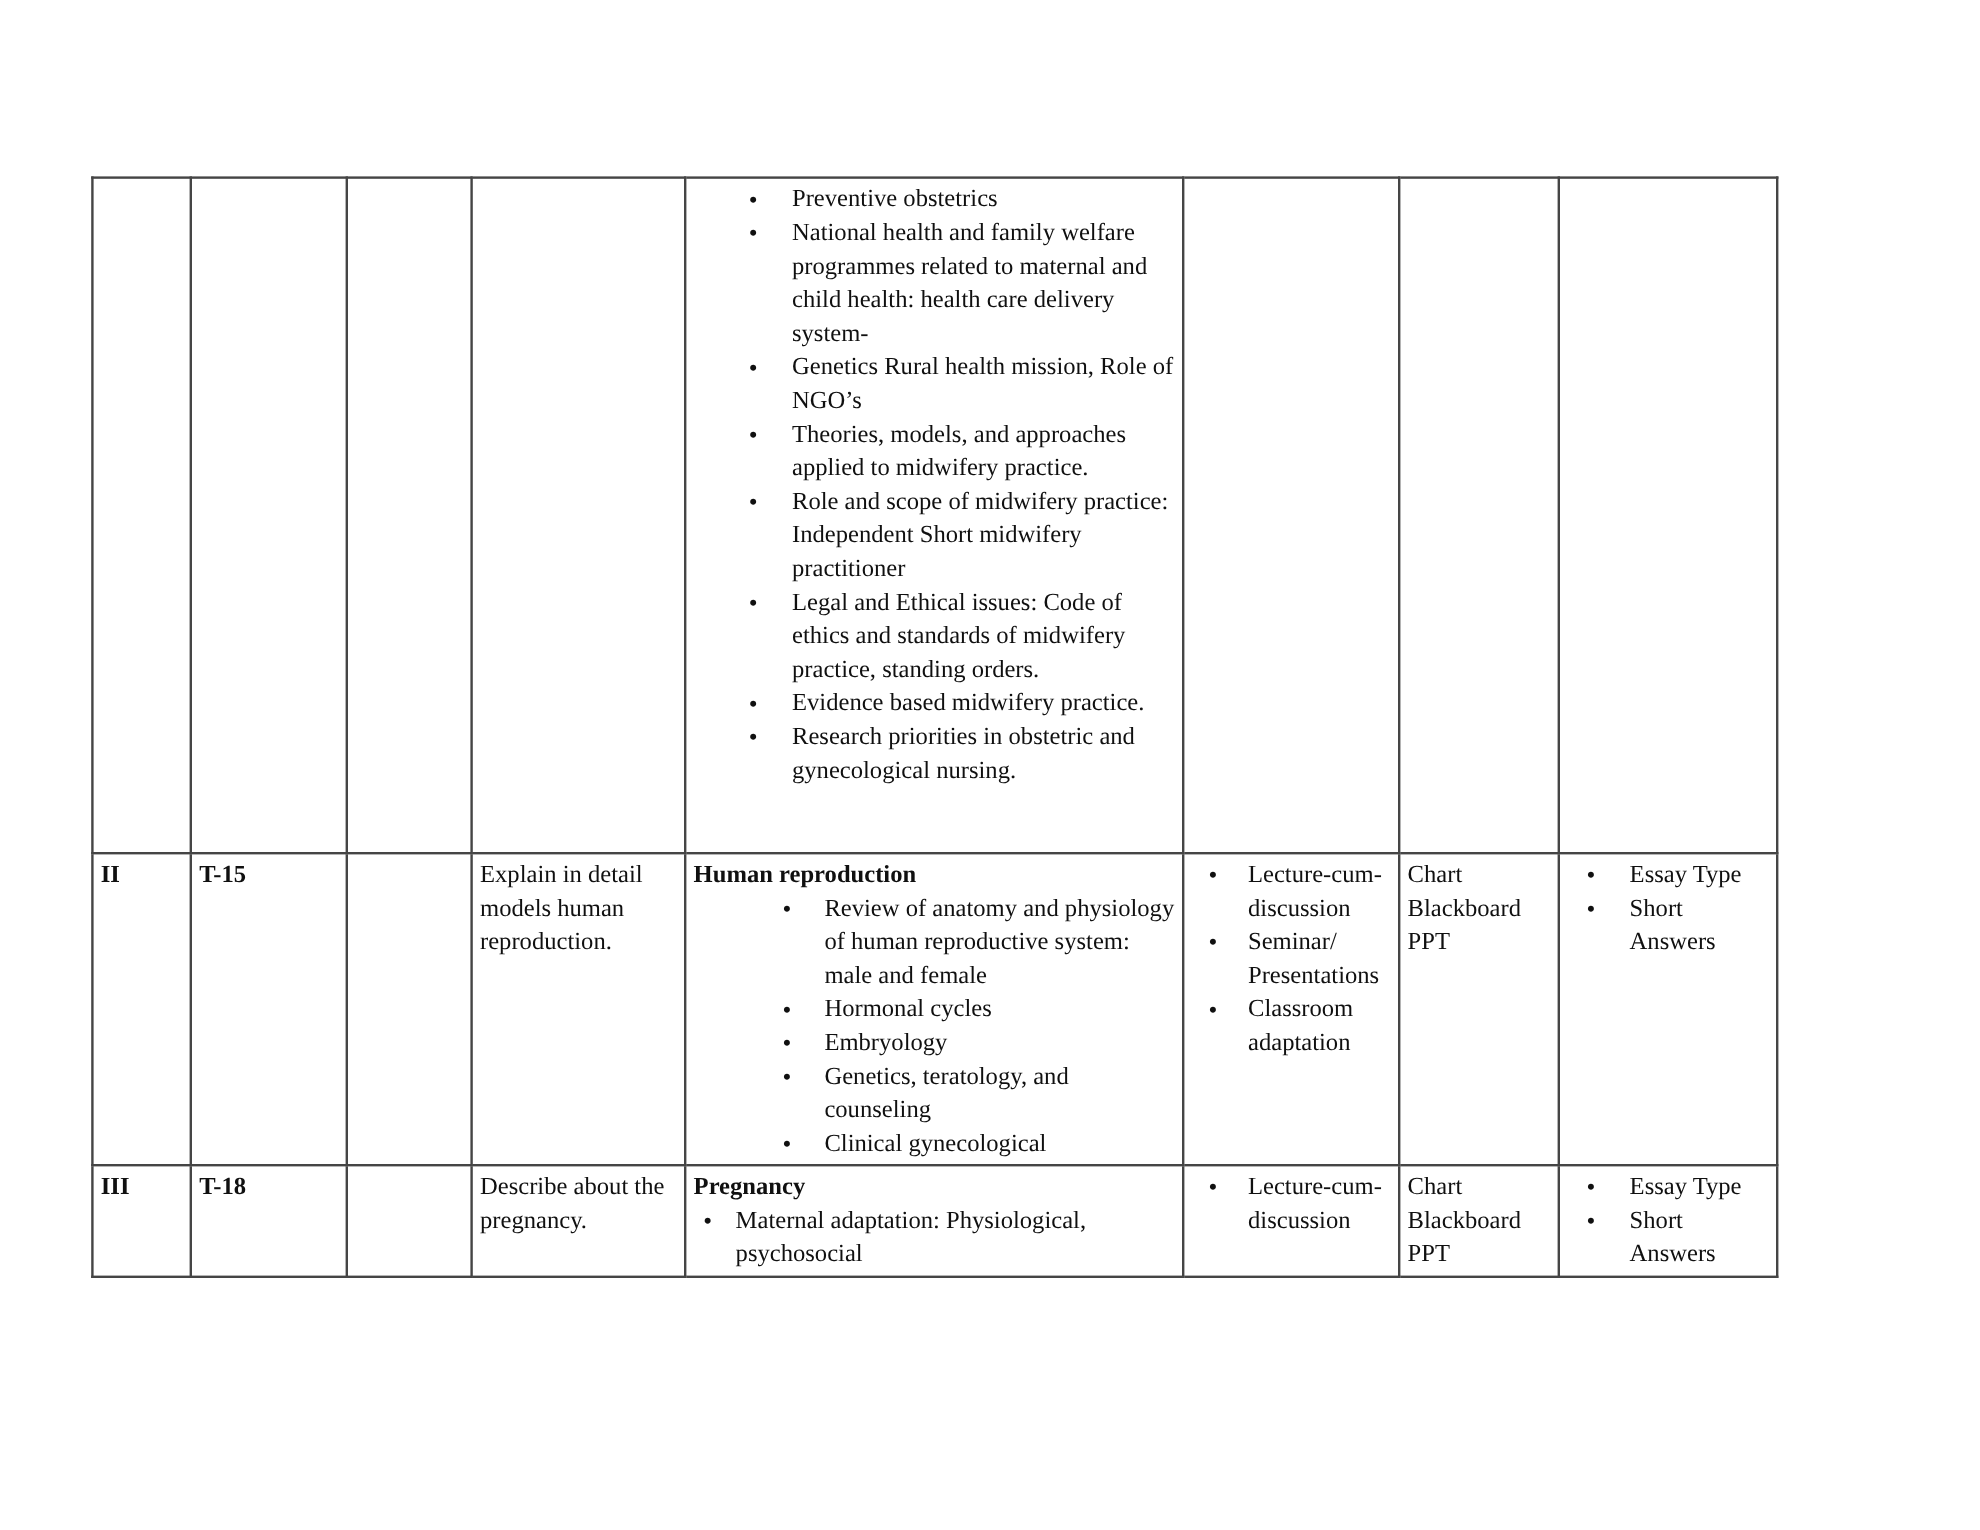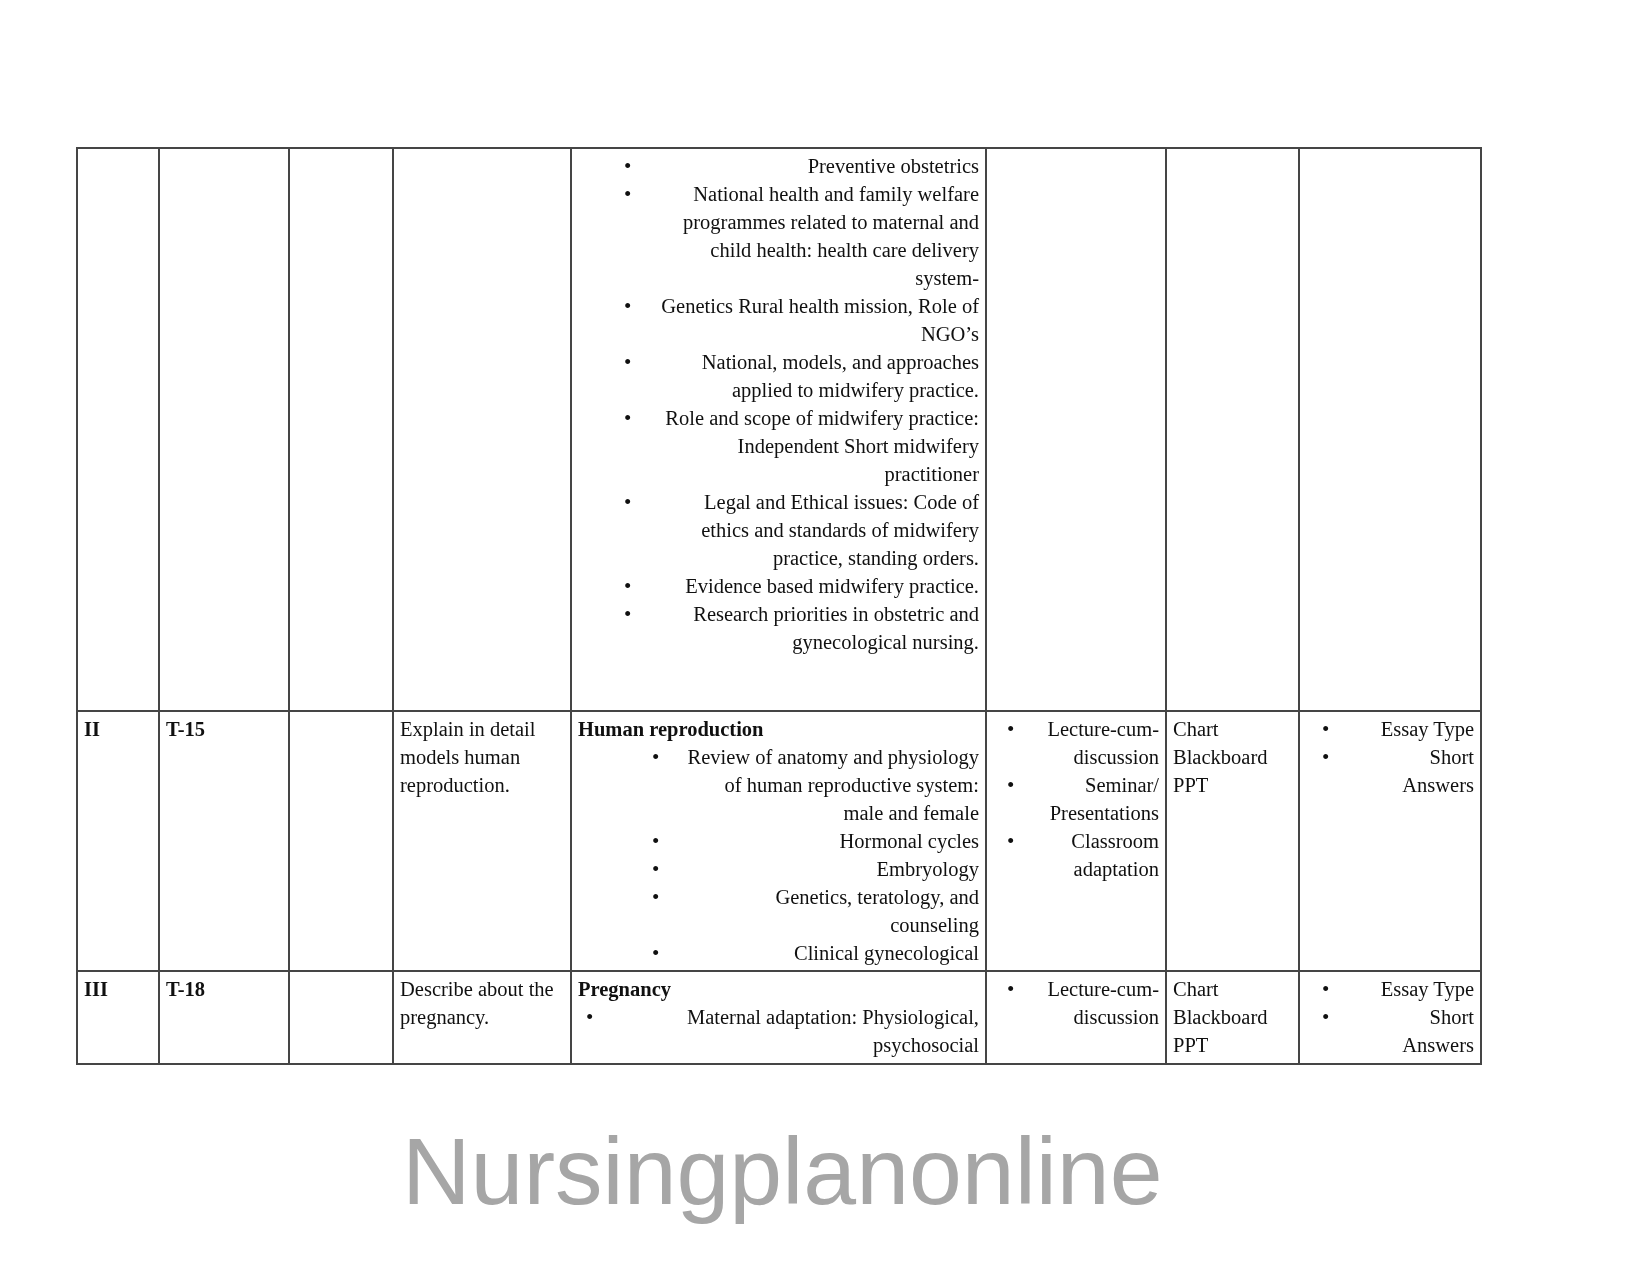--- a/index.html
+++ b/index.html
@@ -25,21 +25,21 @@
     vertical-align: top;
     padding: 3px 6px 3px 6px;
     font-size: 20.5px;
     line-height: 28px;
   }
   .b { font-weight: bold; }
   .heading { font-weight: bold; }
   
   .li { display: flex; align-items: flex-start; }
   .marker { flex: 0 0 auto; font-size: 21px; line-height: 28px; }
-  .txt { flex: 1 1 auto; text-align: right; }
+  .txt { flex: 1 1 auto; }
   
   .lvl-content1 .li { padding-left: 46px; }
   .lvl-content1 .marker { width: 36px; }
   .lvl-content2 .li { padding-left: 74px; }
   .lvl-content2 .marker { width: 35px; }
   .lvl-content0 .li { padding-left: 8px; }
   .lvl-content0 .marker { width: 27px; }
   .lvl-teach .li { padding-left: 14px; }
   .lvl-teach .marker { width: 33px; }
   .lvl-eval .li { padding-left: 16px; }
@@ -88,21 +88,21 @@
           <div class="li">
                 <span class="marker">•</span>
                 <span class="txt">National health and family welfare programmes related to maternal and child health: health care delivery system-</span>
               </div>
           <div class="li">
                 <span class="marker">•</span>
                 <span class="txt">Genetics Rural health mission, Role of NGO’s</span>
               </div>
           <div class="li">
                 <span class="marker">•</span>
-                <span class="txt">National, models, and approaches applied to midwifery practice.</span>
+                <span class="txt">Theories, models, and approaches applied to midwifery practice.</span>
               </div>
           <div class="li">
                 <span class="marker">•</span>
                 <span class="txt">Role and scope of midwifery practice: Independent Short midwifery practitioner</span>
               </div>
           <div class="li">
                 <span class="marker">•</span>
                 <span class="txt">Legal and Ethical issues: Code of ethics and standards of midwifery practice, standing orders.</span>
               </div>
           <div class="li">
@@ -213,15 +213,14 @@
           <div class="li">
                 <span class="marker">•</span>
                 <span class="txt">Short Answers</span>
               </div>
         </div>
       </td>
     </tr>
   </tbody>
     </table>
 
-  <div class="watermark">Nursingplanonline</div>
 
 </div>
 
 </body></html>

